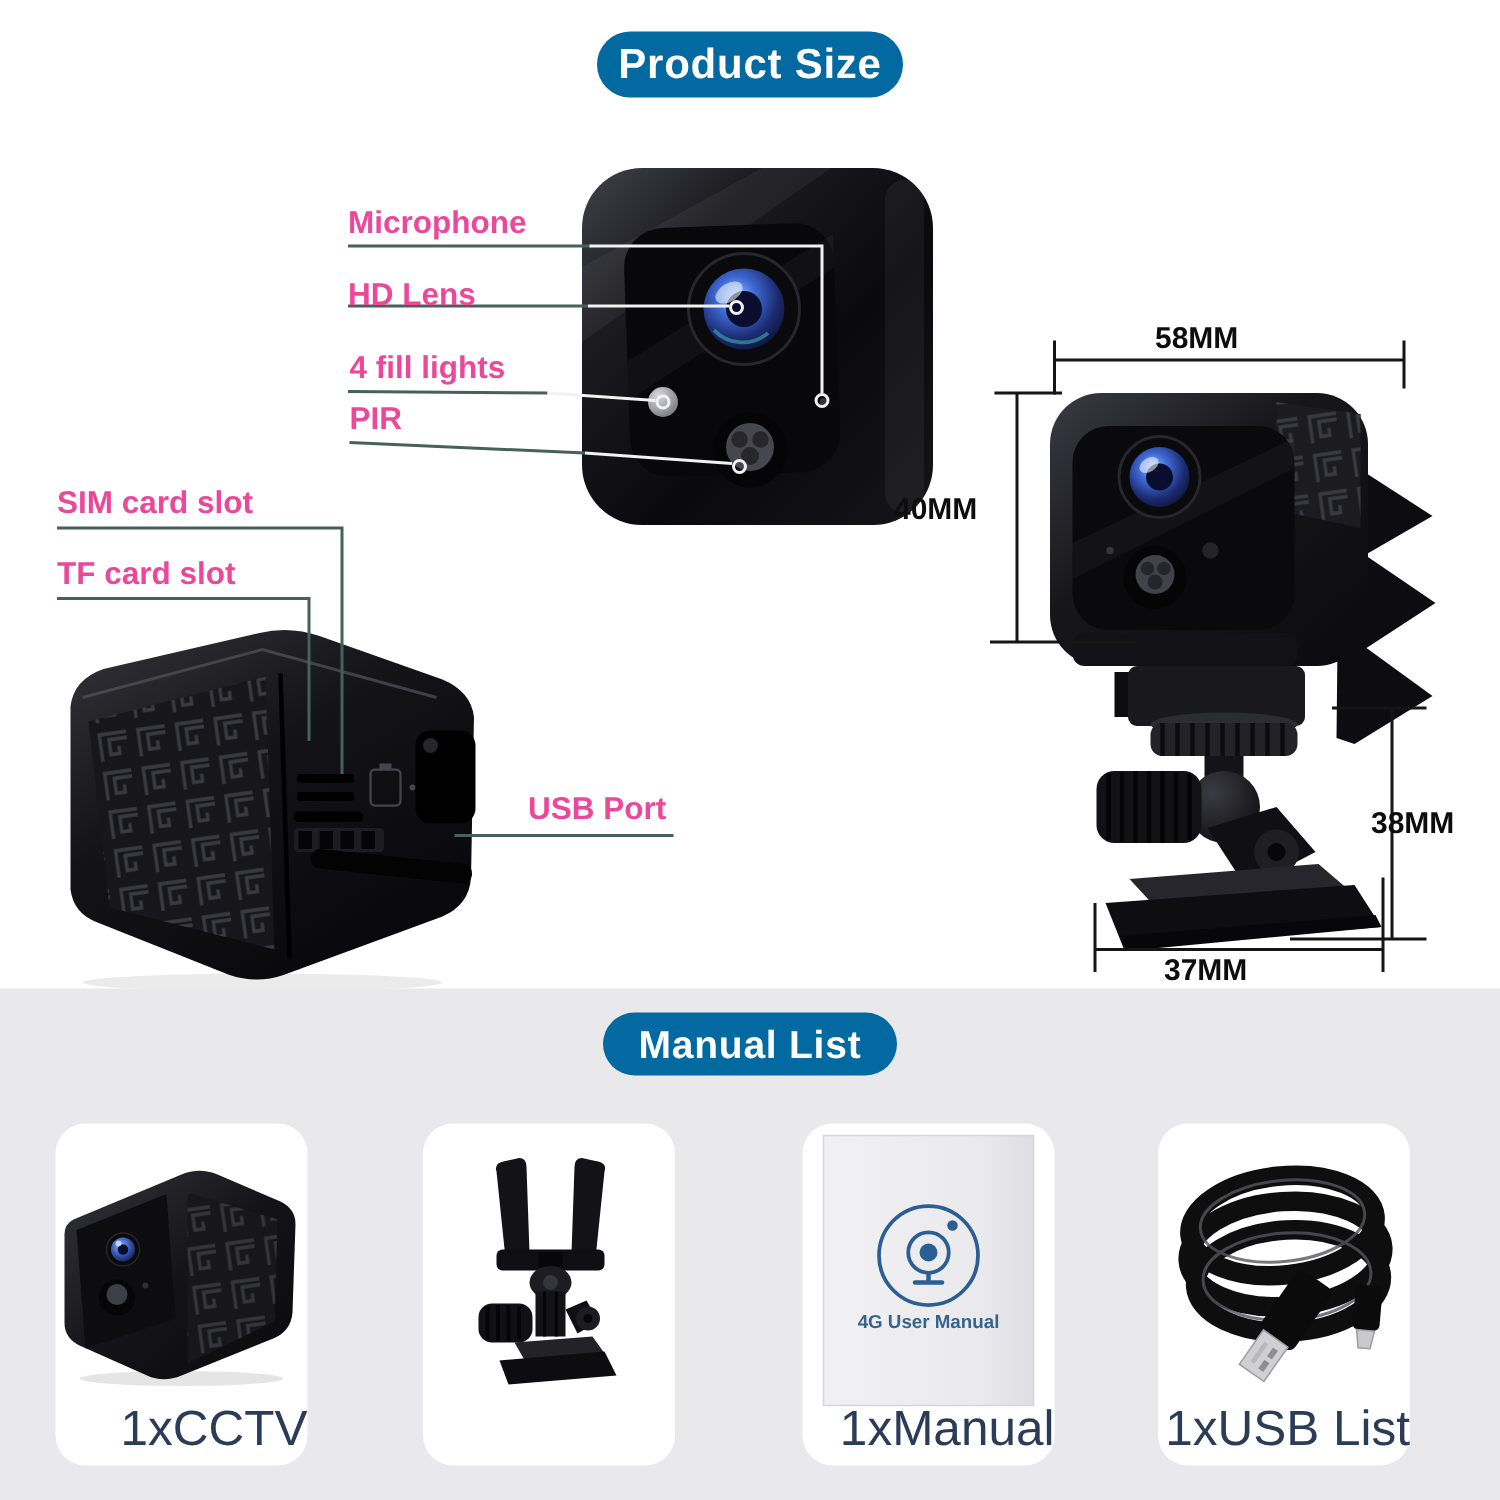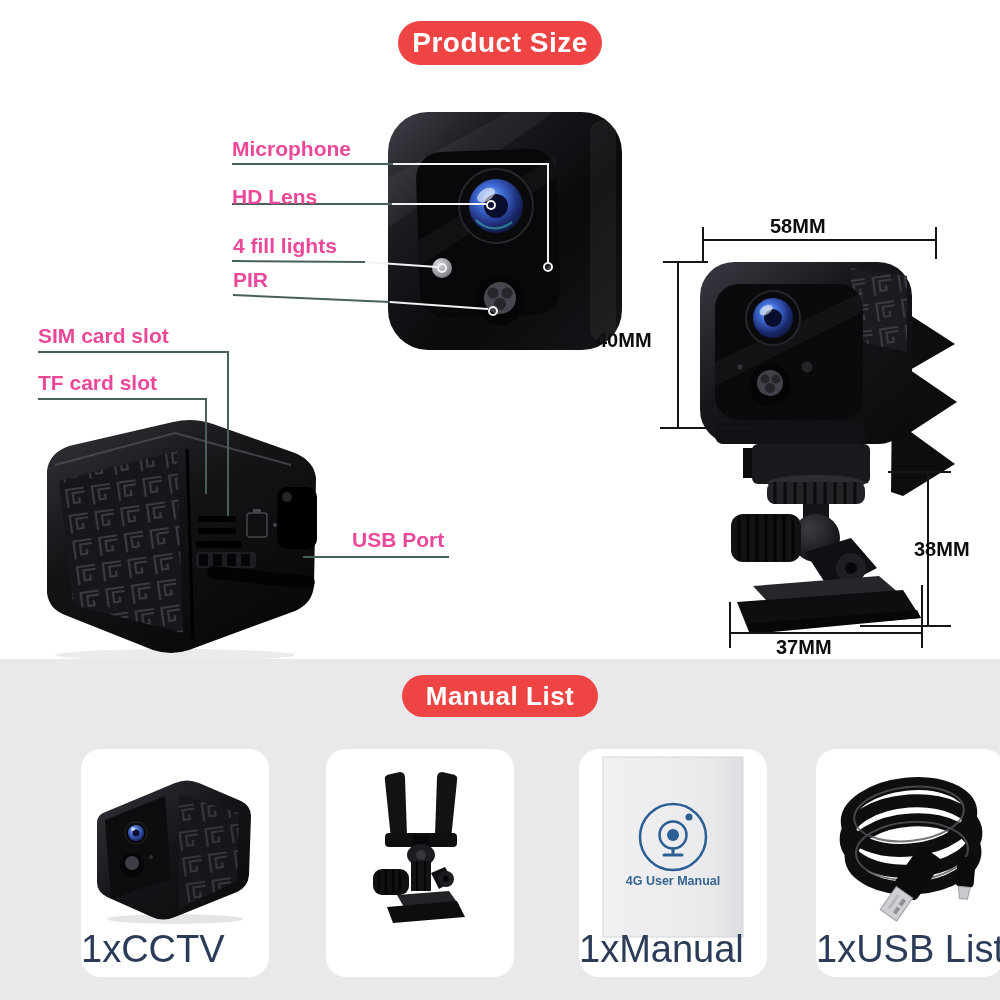--- a/index.html
+++ b/index.html
@@ -1,27 +1,27 @@
 <!DOCTYPE html>
 <html><head>
 <meta charset="utf-8">
 <style>
   html,body{margin:0;padding:0;background:#fff;}
   #canvas{position:relative;width:1000px;height:1000px;background:#ffffff;overflow:hidden;
           font-family:"Liberation Sans",sans-serif;}
-  .badge{position:absolute;left:50%;transform:translateX(-50%);background:#ef4444;color:#fff;
+  .badge{position:absolute;left:50%;transform:translateX(-50%);background:#0369a1;color:#fff;
          border-radius:26px;font-weight:700;display:flex;align-items:center;justify-content:center;
          letter-spacing:.5px;}
   #badge-product{top:21px;height:44px;width:204px;font-size:28px;}
   #badge-packing{top:675px;height:42px;width:196px;font-size:26px;}
   .callout{position:absolute;font-weight:700;font-size:21px;color:#ec4899;white-space:nowrap;}
   .dim{position:absolute;font-weight:700;font-size:20px;color:#0d0d0d;text-align:left;width:100px;}
   .band{position:absolute;left:0;top:659px;width:1000px;height:341px;background:#e9e9eb;}
-  .card{position:absolute;top:749px;width:188px;height:228px;background:#ffffff;border-radius:20px;margin-left:44px;}
-  .card-label{position:absolute;bottom:6px;left:0;right:0;text-align:left;font-size:38px;
+  .card{position:absolute;top:749px;width:168px;height:228px;background:#ffffff;border-radius:20px;}
+  .card-label{position:absolute;bottom:6px;left:0;right:0;text-align:right;font-size:33px;
               color:#2b3c58;white-space:nowrap;}
   .imgsvg{position:absolute;}
   .cardsvg{position:absolute;left:50%;transform:translateX(-50%);}
   #overlay{position:absolute;left:0;top:0;pointer-events:none;}
 </style>
 </head>
 <body>
 
 <div id="canvas">
 

